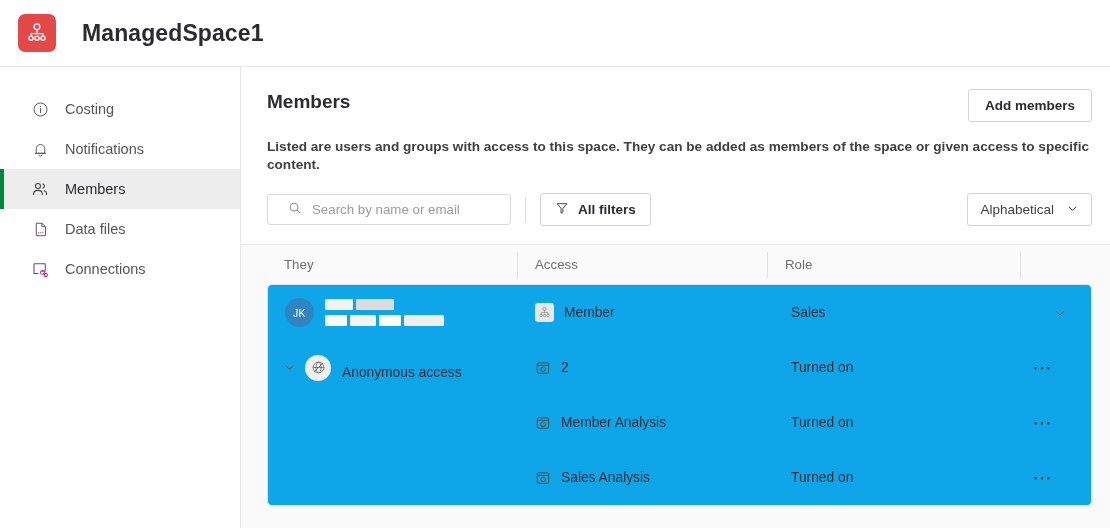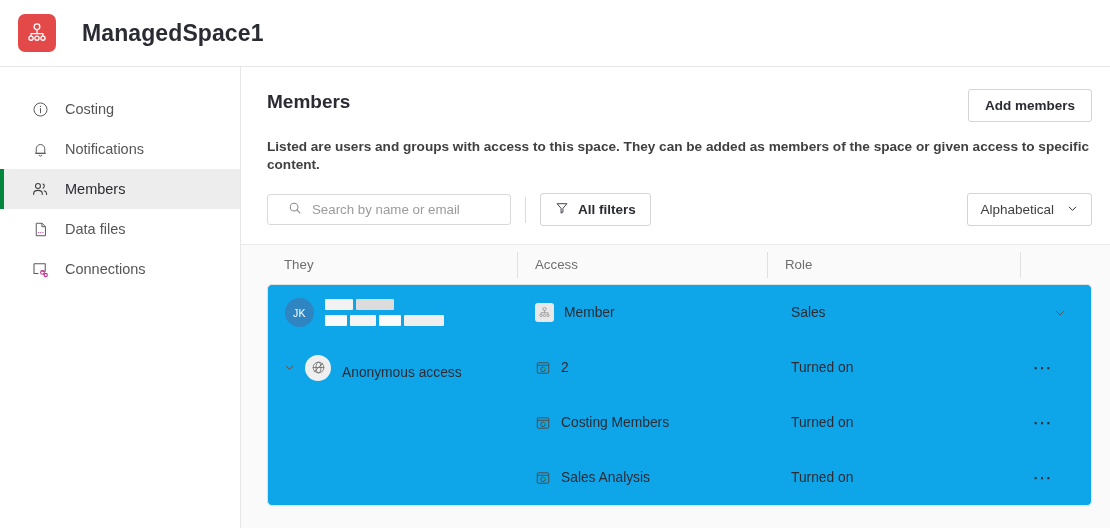--- a/index.html
+++ b/index.html
@@ -497,21 +497,21 @@
             </div>
             <div class="cell-access">
               <span class="app-ico">
                 <svg width="16" height="16" viewBox="0 0 24 24" fill="none" stroke="#4d4d4d" stroke-width="1.5">
                   <rect x="3.4" y="4.2" width="17.2" height="15.6" rx="1.6"></rect>
                   <path d="M3.4 8 h17.2"></path>
                   <circle cx="12" cy="14" r="3.4" stroke="#4d4d4d"></circle>
                   <path d="M12 14 V10.6 a3.4 3.4 0 0 1 3.4 3.4 z" fill="#21a366" stroke="none"></path>
                 </svg>
               </span>
-              <span>Costing Members</span>
+              <span>Member Analysis</span>
             </div>
             <div class="cell-role">
               <span class="role-text">Turned on</span>
             </div>
             <div class="cell-act" style="padding-left:0">
               <span class="dots" style="margin-left:auto;margin-right:38px">⋯</span>
             </div>
           </div>
 
           <div class="row">

